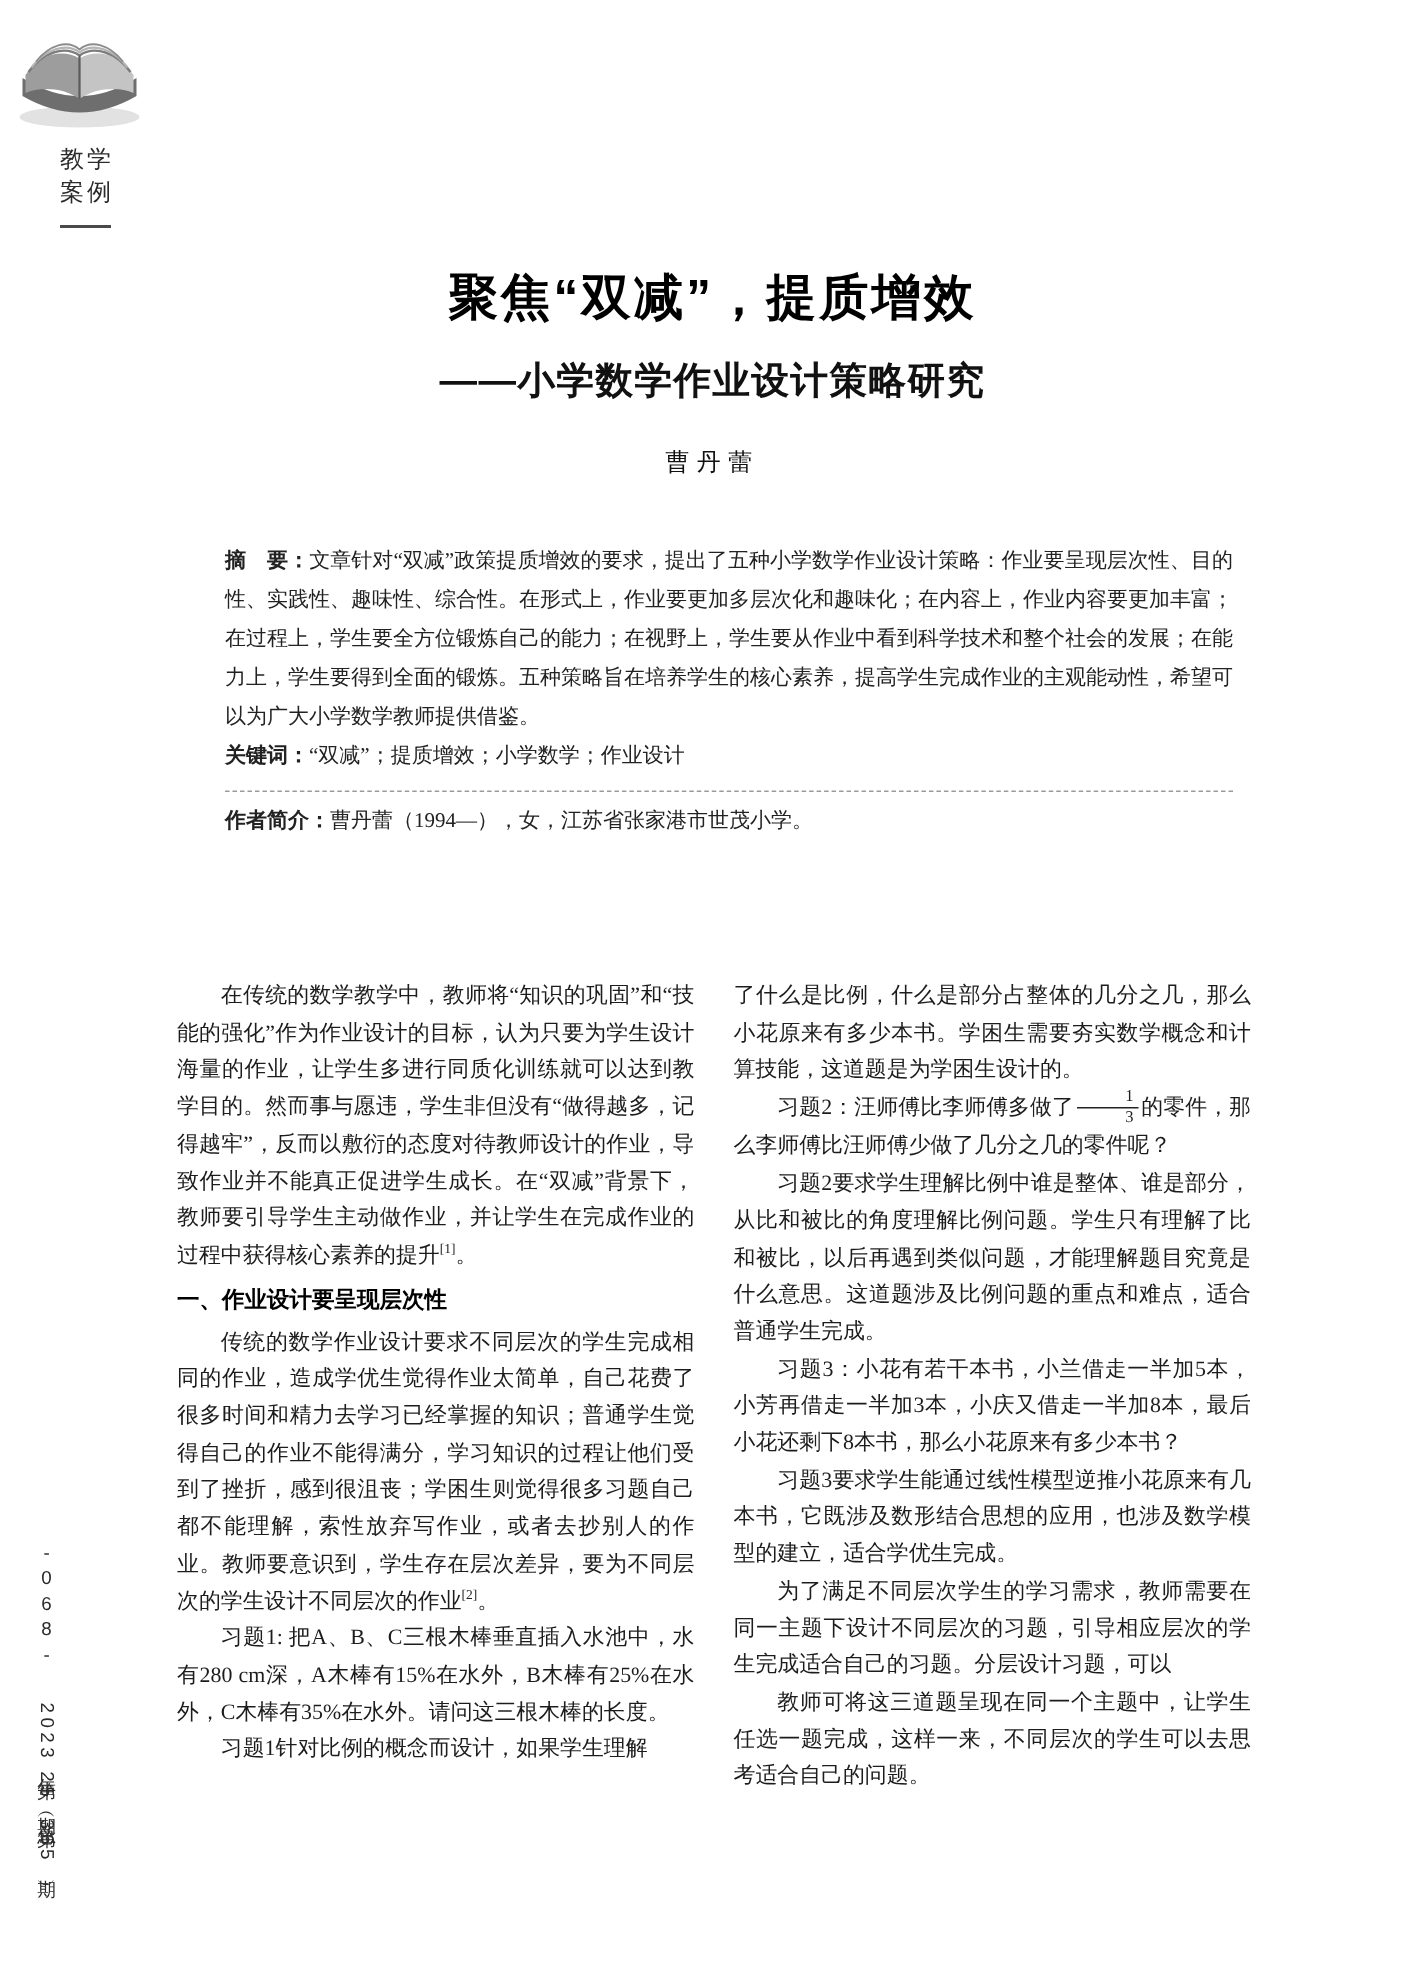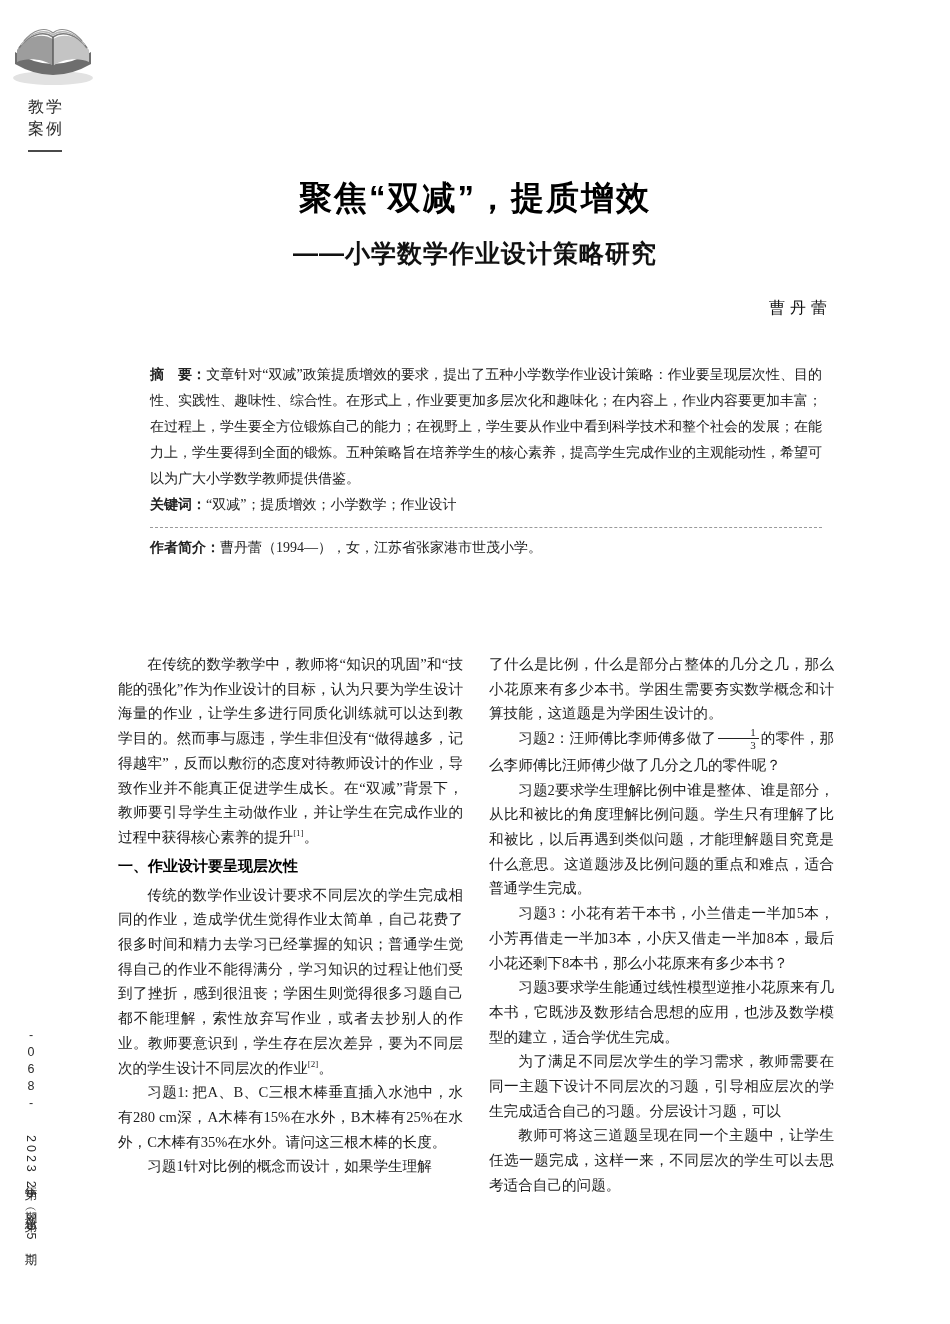--- a/index.html
+++ b/index.html
@@ -3,38 +3,38 @@
 <meta charset="utf-8">
 <style>
   html,body{margin:0;padding:0;background:#ffffff;}
   .page{position:relative;width:950px;height:1324px;background:#ffffff;overflow:hidden;
         font-family:"Liberation Serif",serif;color:#1c1c1c;}
 
   
   .book-art{position:absolute;left:8px;top:8px;width:90px;height:84px;}
 
   
-  .col-tag{position:absolute;left:28px;top:96px;font-family:"Liberation Sans",sans-serif;
+  .col-tag{position:absolute;left:40px;top:96px;font-family:"Liberation Sans",sans-serif;
            font-size:16px;line-height:22px;color:#2b2b2b;letter-spacing:2px;}
   .tag-rule{margin-top:10px;width:34px;height:2px;background:#4a4a4a;}
 
   
   .side-meta{position:absolute;left:22px;top:1028px;writing-mode:vertical-rl;
              font-family:"Liberation Sans",sans-serif;font-size:12.5px;color:#2b2b2b;
              letter-spacing:3px;height:270px;}
   .side-meta .pagenum{text-orientation:upright;}
   .side-meta .issue{text-orientation:mixed;margin-top:16px;}
 
   
   .head{position:absolute;left:118px;top:176px;width:714px;text-align:center;}
   .head h1{margin:0;font-family:"Liberation Sans",sans-serif;font-size:33px;font-weight:bold;
            letter-spacing:2px;color:#000;}
   .head h2{margin:16px 0 0;font-family:"Liberation Sans",sans-serif;font-size:25px;
            font-weight:600;letter-spacing:1px;color:#111;}
-  .head .author{margin-top:28px;font-size:16px;letter-spacing:5px;color:#111;text-align:right;}
+  .head .author{margin-top:28px;font-size:16px;letter-spacing:5px;color:#111;}
 
   
   .meta-block{position:absolute;left:150px;top:362px;width:672px;font-size:14px;
               line-height:26px;color:#222;}
   .meta-block p{margin:0;text-align:justify;}
   .meta-block b{font-weight:bold;}
   .dashes{margin:9px 0 7px;border-top:1px dashed #9a9a9a;height:0;}
 
   
   .body-cols{position:absolute;left:118px;top:652px;width:716px;display:flex;gap:26px;}

